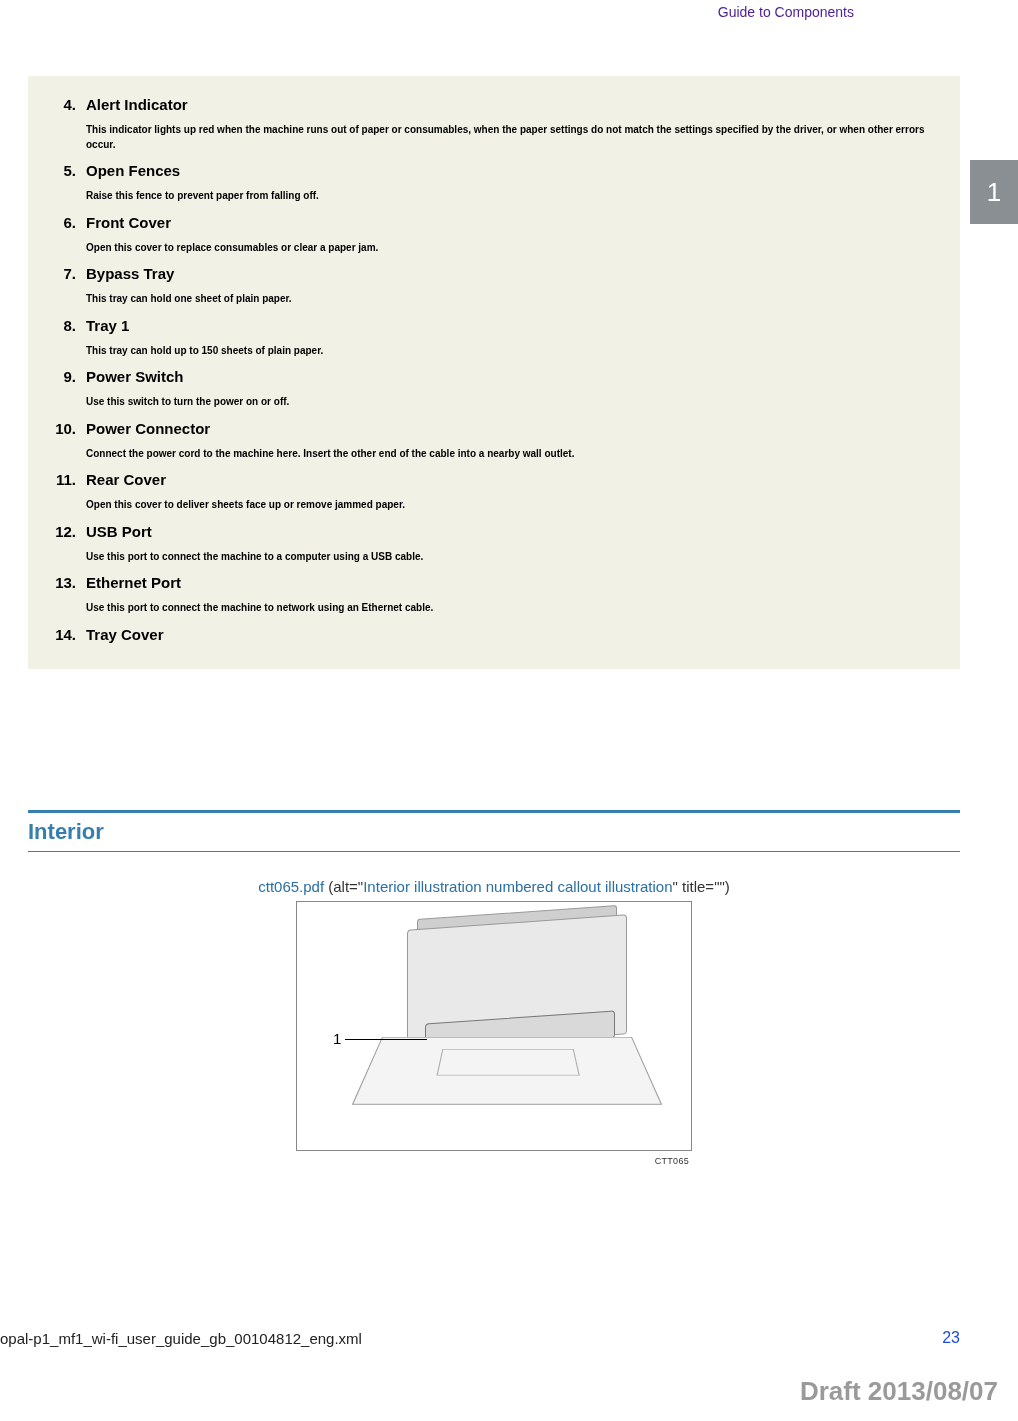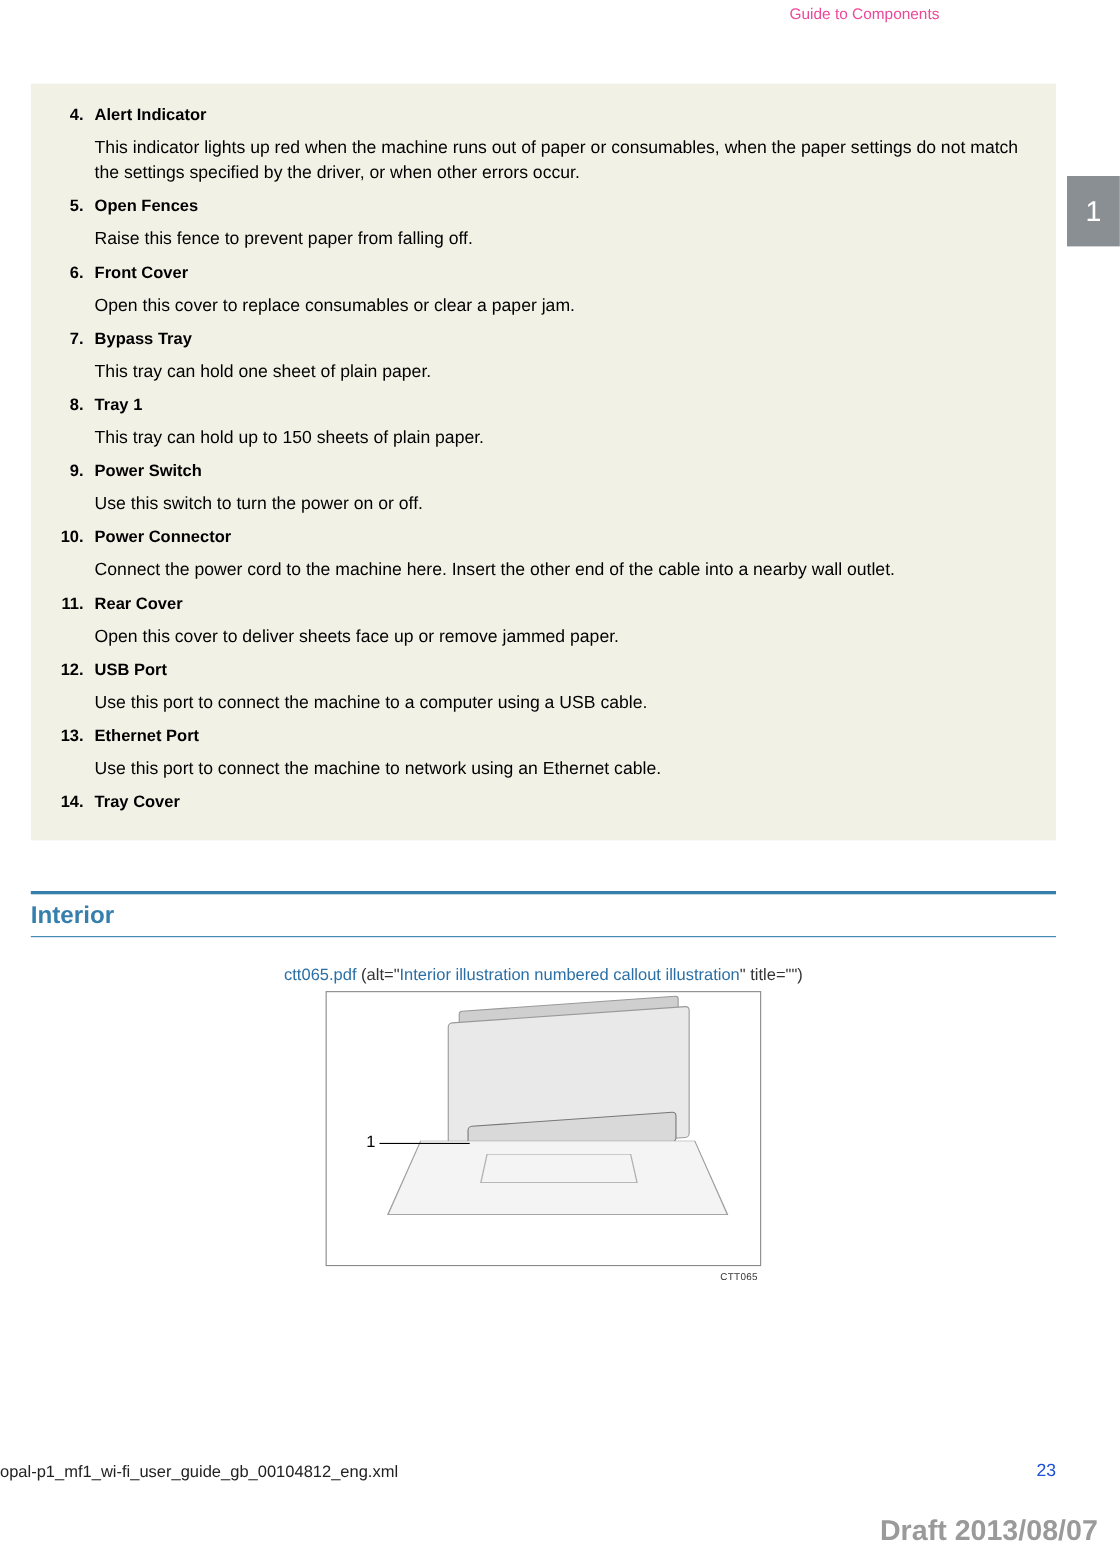--- a/index.html
+++ b/index.html
@@ -1,25 +1,25 @@
 <!DOCTYPE html>
 <html><head>
 <meta charset="utf-8">
 <style>
 * { margin:0; padding:0; box-sizing:border-box; }
 body { font-family: Arial, Helvetica, sans-serif; background:#fff; color:#000; width:1018px; }
 .page { position:relative; width:1018px; height:1421px; background:#fff; }
-.header-label { position:absolute; top:4px; right:164px; font-size:14px; color:#ec4899; }
+.header-label { position:absolute; top:4px; right:164px; font-size:14px; color:#4c1d95; }
 .sidebar-tab { position:absolute; top:160px; right:0; width:48px; height:64px; background:#8a8f93; color:#fff; font-size:26px; display:flex; align-items:center; justify-content:center; }
 .list-box { position:absolute; top:76px; left:28px; right:58px; background:#f2f1e6; padding:10px 18px 26px 18px; }
 .list-row { display:flex; margin-top:10px; }
 .list-num { width:40px; text-align:right; padding-right:10px; font-size:15px; font-weight:bold; }
 .list-body { flex:1; }
 .list-title { font-size:15px; font-weight:bold; }
-.list-desc { font-size:16px; font-weight:normal; margin-top:10px; line-height:1.45; padding-left:0; }
+.list-desc { font-size:10px; font-weight:bold; margin-top:10px; line-height:1.45; padding-left:0; }
 .section-head { position:absolute; left:28px; right:58px; }
 .section-head .bar-top { height:3px; background:#357fad; width:100%; }
 .section-head h2 { font-size:22px; font-weight:bold; color:#357fad; margin:6px 0 6px 0; }
 .section-head .bar-bottom { height:1px; background:#357fad; width:100%; }
 .figure-area { position:absolute; left:28px; right:58px; text-align:center; }
 .fig-meta { font-size:15px; color:#333; }
 .fig-meta .lnk { color:#2a6fa5; }
 .diagram { width:396px; height:250px; border:1px solid #888; margin:6px auto 0 auto; background:#fff; position:relative; }
 .printer-body { position:absolute; left:110px; top:20px; width:220px; height:120px; background:#e9e9e9; border:1px solid #999; border-radius:4px; transform:skewY(-4deg); }
 .printer-top { position:absolute; left:120px; top:10px; width:200px; height:30px; background:#cfcfcf; border:1px solid #999; border-radius:3px; transform:skewY(-4deg); }

